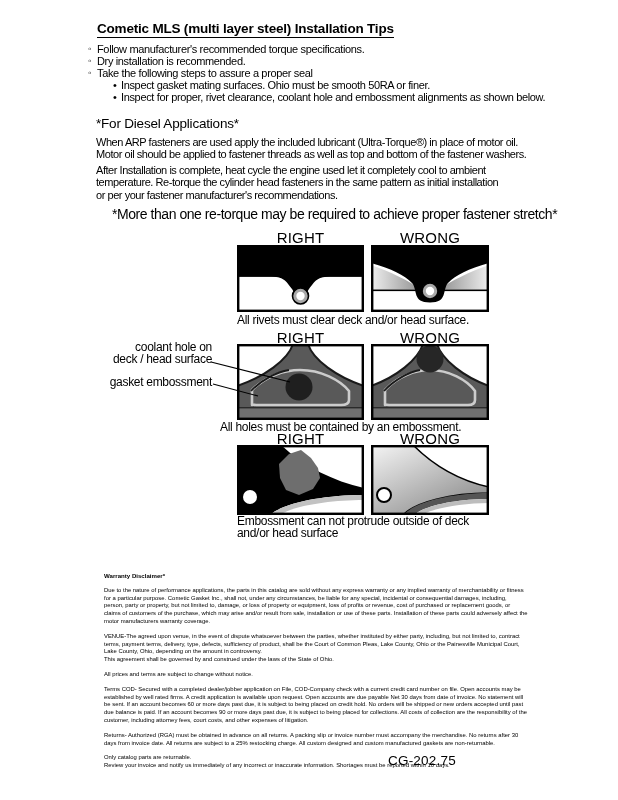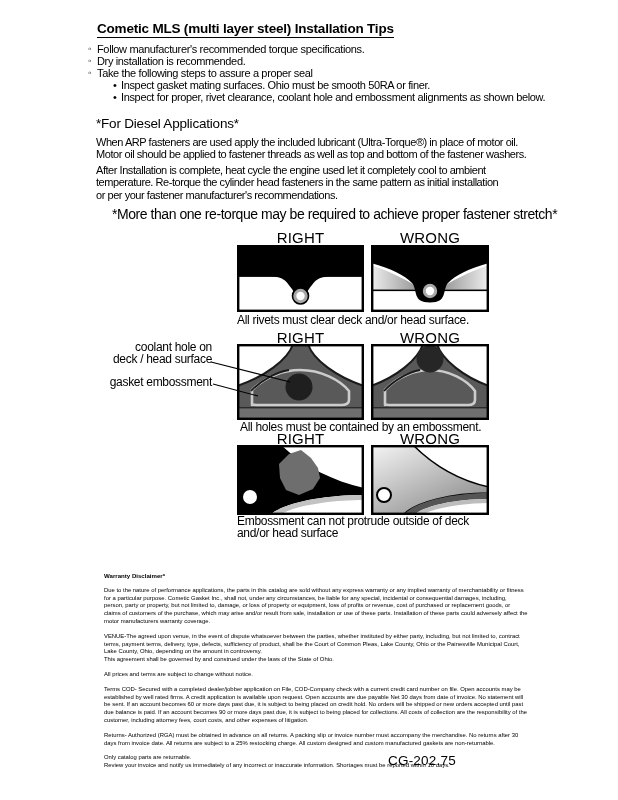--- a/index.html
+++ b/index.html
@@ -145,21 +145,21 @@
     <rect width="118" height="76" fill="#ffffff"></rect>
     <path d="M52,0 C47,16 25,33 0,42 V76 H118 V42 C93,33 71,16 66,0 Z" fill="#595959" stroke="#1a1a1a" stroke-width="2"></path>
     <rect y="64" width="118" height="12" fill="#6f6f6f"></rect>
     <rect y="63" width="118" height="1.4" fill="#2a2a2a"></rect>
     <path d="M14,61 V46 C27,32 45,26 59,26 C78,26 96,36 104,47 V56 C104,59.6 101,61 97,61 H20 C16,61 14,60 14,61 Z" fill="none" stroke="#cccccc" stroke-width="2.6" stroke-linejoin="round"></path>
     <path d="M13,47 C23,36 38,28 49,26" fill="none" stroke="#1a1a1a" stroke-width="1.8"></path>
     <circle cx="59" cy="15" r="13.5" fill="#262626"></circle>
     <rect x="1.2" y="1.2" width="115.6" height="73.6" fill="none" stroke="#000" stroke-width="2.4"></rect>
   </svg>
 </div>
-<div class="abs caption" style="left:240px;top:421px;">All holes must be contained by an embossment.</div>
+<div class="abs caption" style="left:220px;top:421px;">All holes must be contained by an embossment.</div>
 
 <svg class="abs leader" style="left:104px;top:344px;" width="200" height="60" viewBox="0 0 200 60">
   <line x1="107" y1="18" x2="186" y2="38" stroke="#000" stroke-width="1.1"></line>
   <line x1="109" y1="40" x2="154" y2="52" stroke="#000" stroke-width="1.1"></line>
 </svg>
 
 <div class="abs rw-header" style="left:237px;top:430px;width:127px;">RIGHT</div>
 <div class="abs rw-header" style="left:371px;top:430px;width:118px;">WRONG</div>
 
 <div class="abs img-frame" style="left:237px;top:445px;">

